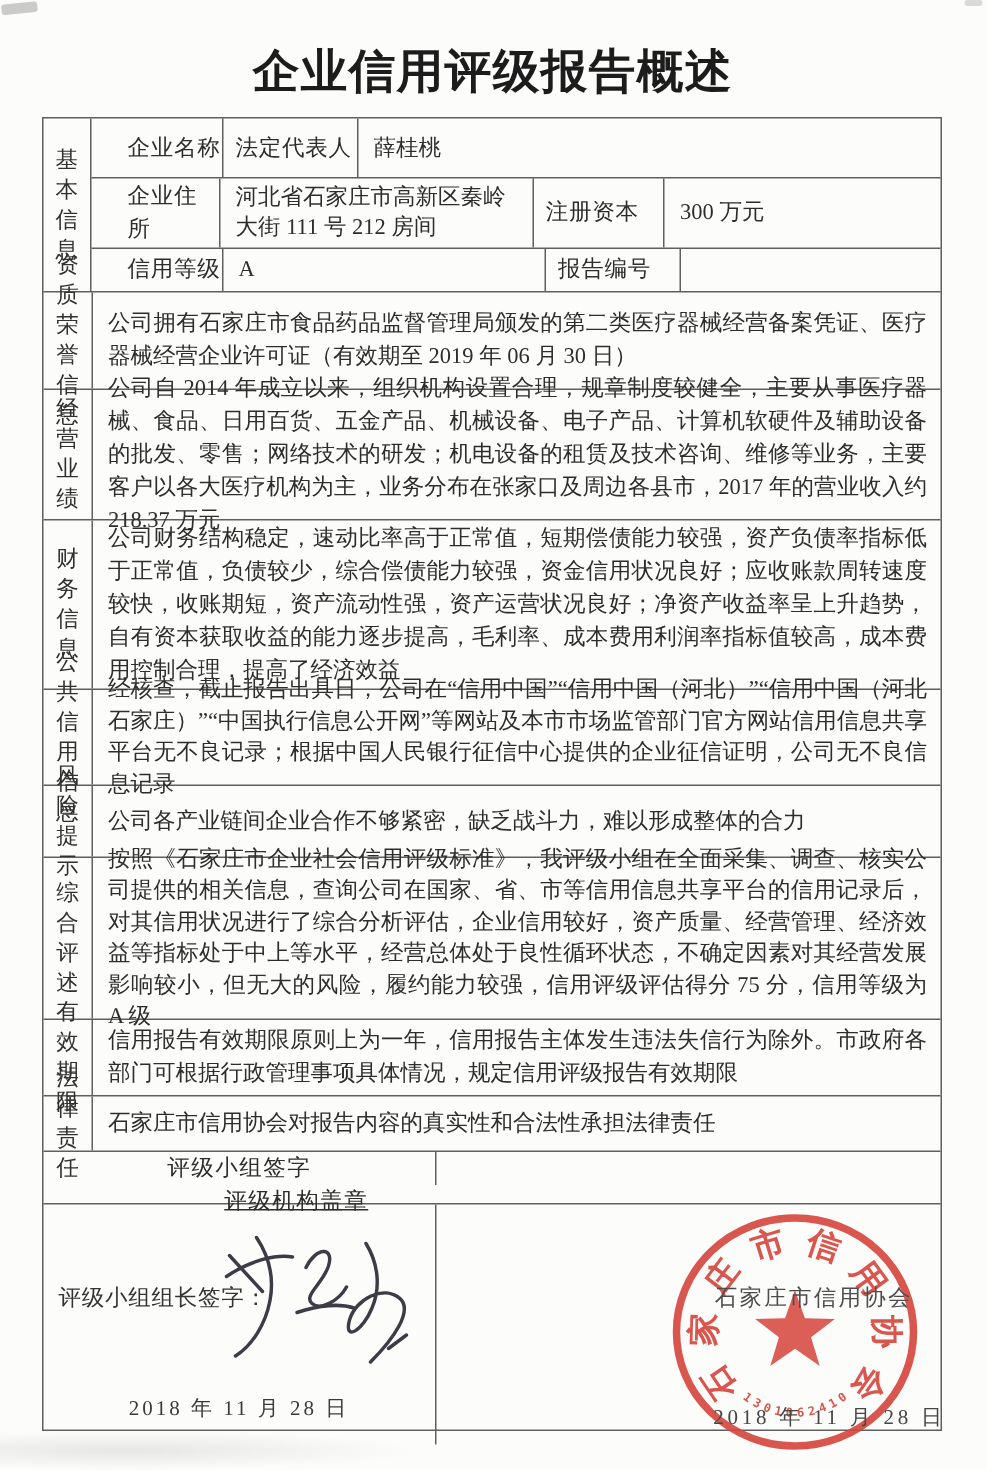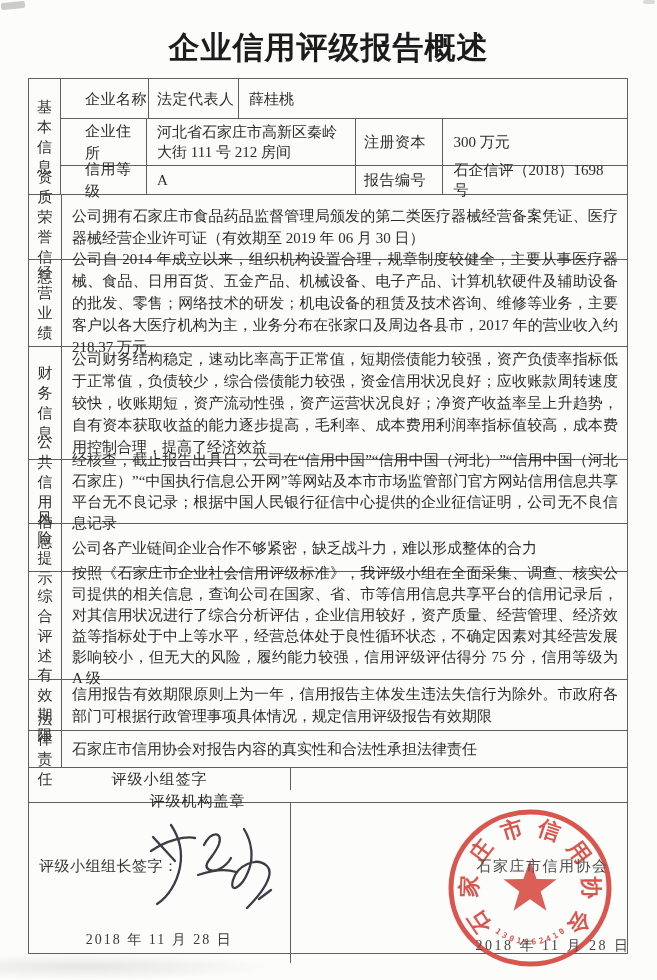--- a/index.html
+++ b/index.html
@@ -66,21 +66,21 @@
   .sec-3{height:63px;}
   .sec-3 .sec-content{line-height:21px;}
   .sec-4{height:47px;}
   .sec-5{height:107px;}
   .sec-5 .sec-content{line-height:21px;}
   .sec-6{height:50px;}
   .sec-7{height:36px;}
   
   .sign-header{height:34px;flex-direction:column;}
   .sh-left{width:262px;border-right:1px solid var(--bc);display:flex;align-items:center;justify-content:center;letter-spacing:1px;}
-  .sh-right{width:337px;display:flex;align-items:center;justify-content:center;letter-spacing:1px;}
+  .sh-right{width:337px;display:flex;align-items:center;justify-content:center;letter-spacing:1px;text-decoration:underline;}
   
   .sign-area{height:160px;}
   .sa-left{width:262px;border-right:1px solid var(--bc);position:relative;}
   .sa-right{width:337px;position:relative;}
   .leader-label{position:absolute;left:10px;top:52px;letter-spacing:.5px;color:#333;}
   .signature-svg{position:absolute;left:112px;top:6px;}
   .sig-stroke{fill:none;stroke:#3c3c46;stroke-width:2.3;stroke-linecap:round;stroke-linejoin:round;}
   .date-left{position:absolute;left:0;bottom:12px;width:100%;text-align:center;font-size:14px;letter-spacing:2px;color:#3a3a3a;}
   .stamp-svg{position:absolute;left:150px;top:-2px;opacity:.9;}
   .stamp-ellipse{fill:none;stroke:var(--stamp-red);stroke-width:5;}
@@ -113,21 +113,20 @@
         <div class="bi-row bi-r2">
           <div class="cell field-cell f1">企业住所</div>
           <div class="cell value-cell v1">河北省石家庄市高新区秦岭大街 111 号 212 房间</div>
           <div class="cell field-cell f2">注册资本</div>
           <div class="cell value-cell v2">300 万元</div>
         </div>
         <div class="bi-row bi-r3 last">
           <div class="cell field-cell f1">信用等级</div>
           <div class="cell value-cell v1">A</div>
           <div class="cell field-cell f2">报告编号</div>
-          <div class="cell value-cell v2">石企信评（2018）1698 号</div>
         </div>
       </div>
     </div>
 
     <div class="row sec-0">
       <div class="cell label-cell">资质荣誉信息</div>
       <div class="cell sec-content">
           <span class="para">公司拥有石家庄市食品药品监督管理局颁发的第二类医疗器械经营备案凭证、医疗器械经营企业许可证（有效期至 2019 年 06 月 30 日）</span>
         </div>
     </div>

